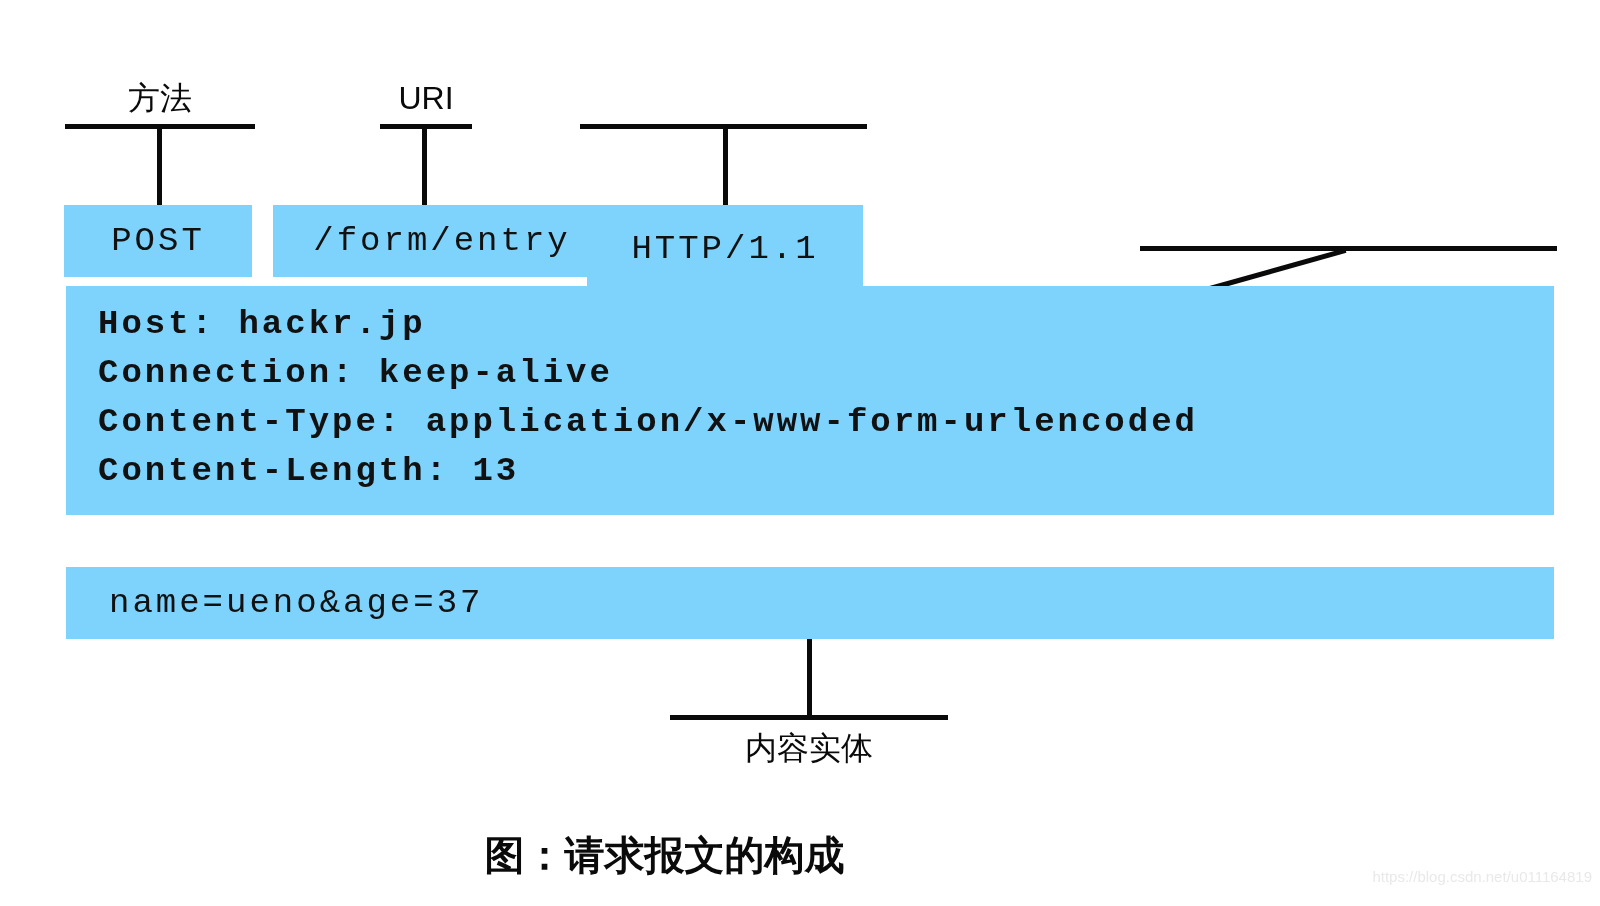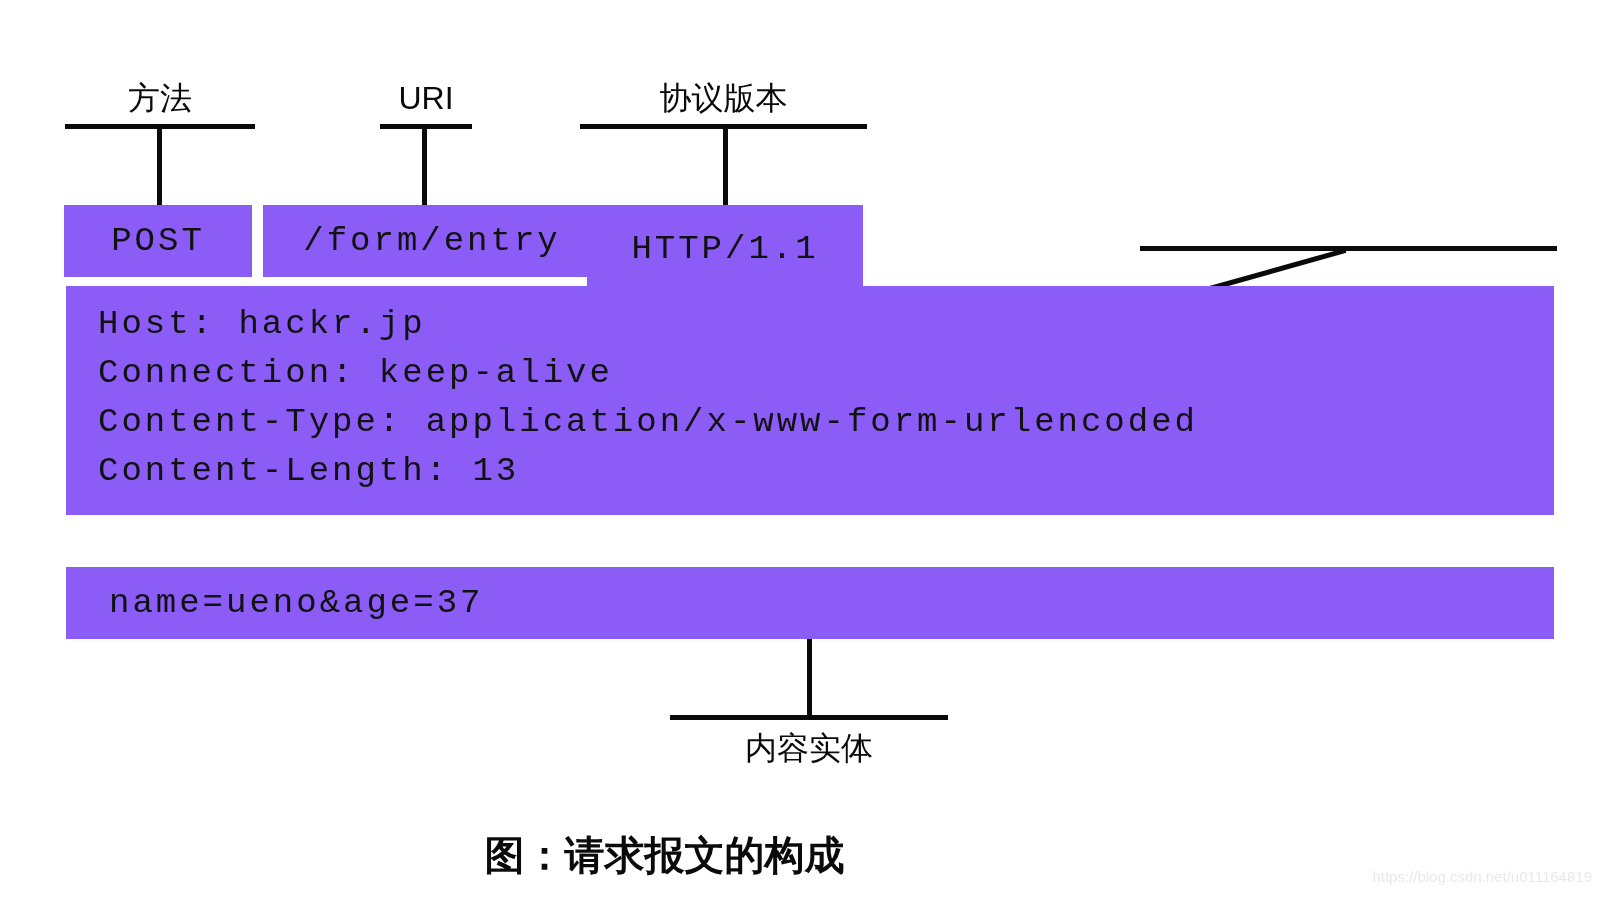--- a/index.html
+++ b/index.html
@@ -26,37 +26,38 @@
     position: absolute;
     color: #0a0a0a;
     font-size: 32px;
     line-height: 44px;
     text-align: center;
     white-space: nowrap;
     font-family: "Liberation Sans", sans-serif;
   }
   .box {
     position: absolute;
-    background: #8b5cf6;
+    background: #7dd3fc;
   }
   .mono {
     color: #111111;
     font-family: "Liberation Mono", monospace;
     font-size: 34px;
     letter-spacing: 3px;
     white-space: nowrap;
   }
   .cell {
     display: flex;
     align-items: center;
     justify-content: center;
   }
   .headers-box {
     padding: 14px 0 16px 32px;
     box-sizing: border-box;
+    font-weight: bold;
   }
   .headers-box .hdr-line {
     line-height: 49px;
   }
   .body-box {
     display: flex;
     align-items: center;
     padding-left: 43px;
     box-sizing: border-box;
   }
@@ -86,26 +87,25 @@
 <div class="canvas">
 
   <div class="cn-label" style="left:65px; top:76px; width:190px;">方法</div>
   <div class="hline" style="left:65px; top:124px; width:190px;"></div>
   <div class="vline" style="left:157px; top:124px; height:83px;"></div>
 
   <div class="cn-label" style="left:380px; top:76px; width:92px;text-align:center;">URI</div>
   <div class="hline" style="left:380px; top:124px; width:92px;"></div>
   <div class="vline" style="left:422px; top:124px; height:83px;"></div>
 
-  <div class="cn-label" style="left:580px; top:76px; width:287px;">协议版本</div>
   <div class="hline" style="left:580px; top:124px; width:287px;"></div>
   <div class="vline" style="left:723px; top:124px; height:83px;"></div>
 
   <div class="box cell mono" style="left:64px; top:205px; width:188px; height:72px;">POST</div>
-  <div class="box cell mono" style="left:263px; top:205px; width:338px; height:72px;">/form/entry</div>
+  <div class="box cell mono" style="left:273px; top:205px; width:338px; height:72px;">/form/entry</div>
   <div class="box cell mono" style="left:587px; top:205px; width:276px; height:88px;">HTTP/1.1</div>
 
   <div class="hline" style="left:1140px; top:246px; width:417px;"></div>
   <div class="dline" style="left:1210px; top:286px; width:141px; transform:rotate(-15.7deg);"></div>
 
   <div class="box headers-box" style="left:66px; top:286px; width:1488px; height:229px;">
     <div class="mono hdr-line">Host: hackr.jp</div>
     <div class="mono hdr-line">Connection: keep-alive</div>
     <div class="mono hdr-line">Content-Type: application/x-www-form-urlencoded</div>
     <div class="mono hdr-line">Content-Length: 13</div>

